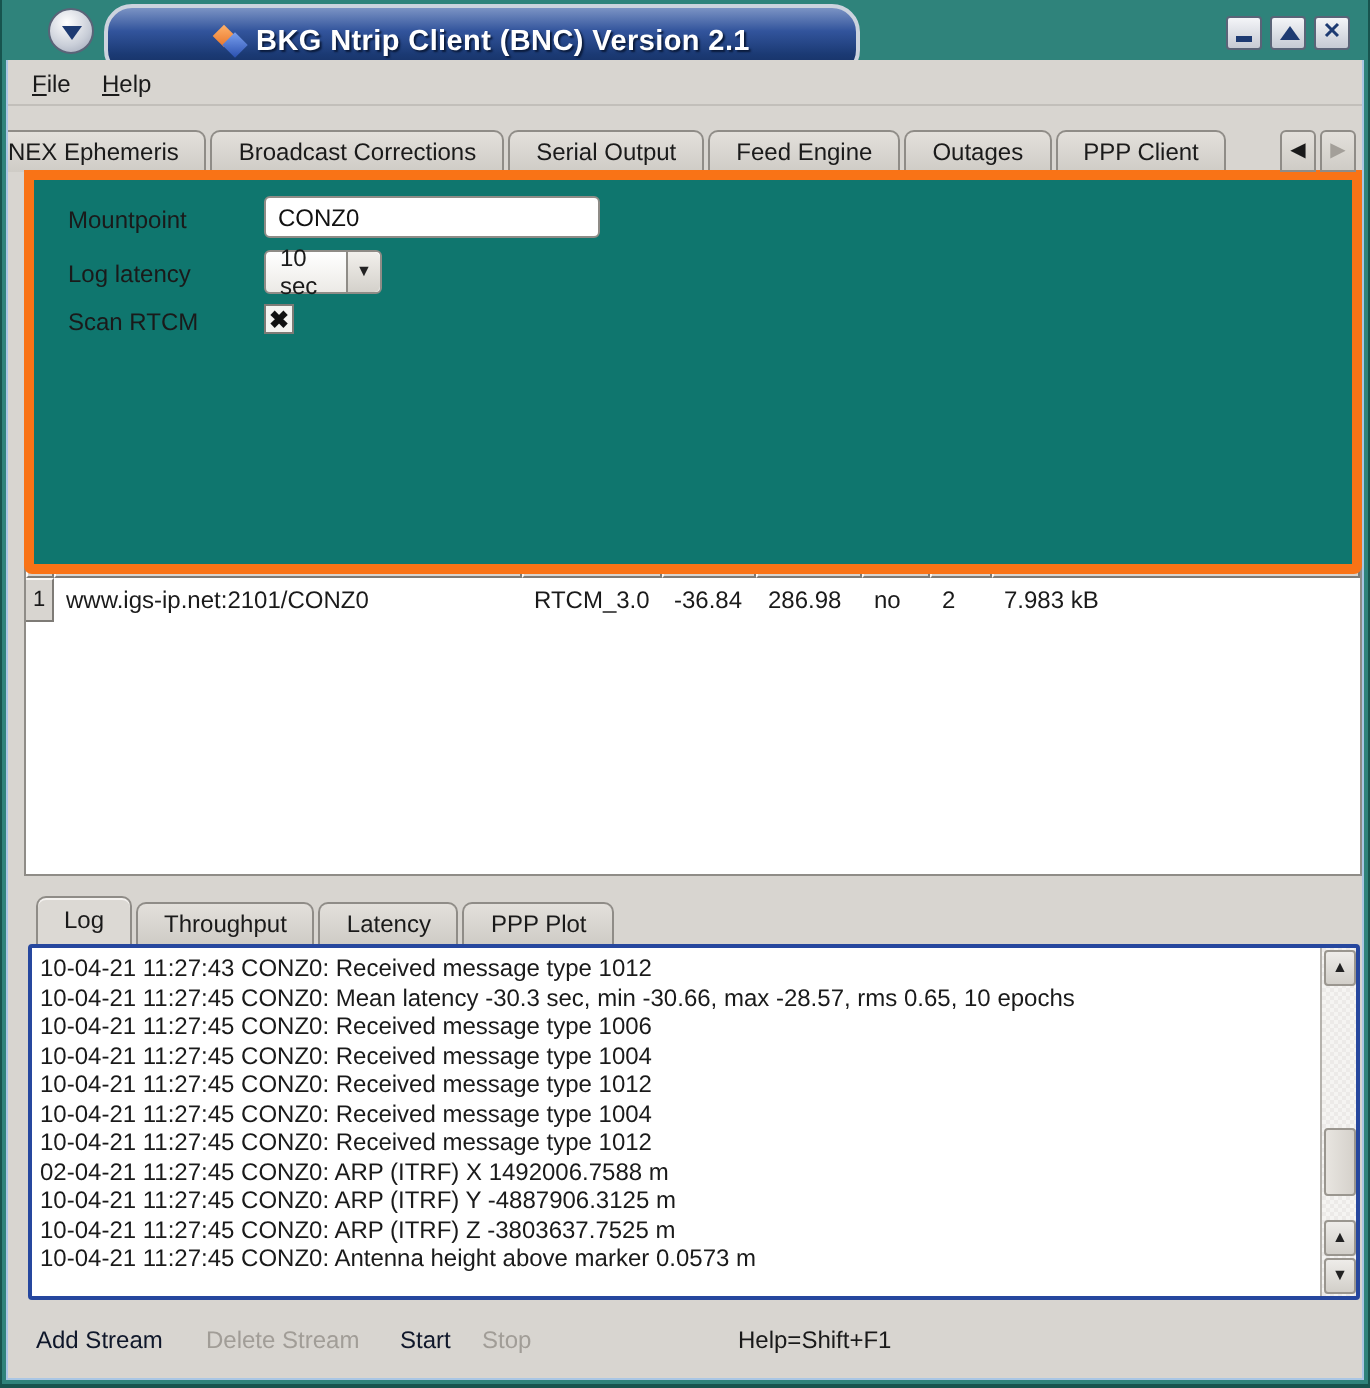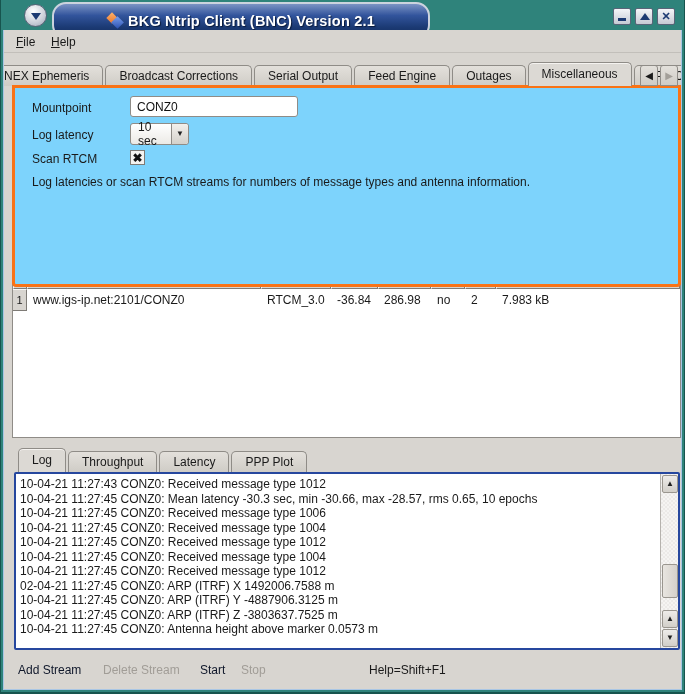--- a/index.html
+++ b/index.html
@@ -63,21 +63,21 @@
   }
   .tab-arrows { position:absolute; right:3px; bottom:0; display:flex; gap:2px; z-index:4; }
   .tab-arrow {
     width:18px; height:21px; border:1px solid #8f8c87; border-radius:3px 3px 0 0;
     background:linear-gradient(#e3e0db,#cfccc6); text-align:center; line-height:20px; font-size:10px; cursor:pointer;
   }
   .tab-arrow.disabled { color:#a39f99; }
   
   .panel {
     position:absolute; left:8px; top:55px; width:669px; height:202px;
-    border:3px solid #f97316; border-radius:0 0 4px 4px; background:#7dd3fc; z-index:2;
+    border:5px solid #f97316; border-radius:0 0 4px 4px; background:#0f766e; z-index:2;
   }
   .fld-label { position:absolute; left:17px; }
   .text-input {
     position:absolute; left:115px; width:168px; height:21px;
     border:1px solid #8f8c87; border-radius:3px; background:#ffffff;
     font-family:"Liberation Sans",sans-serif; font-size:12px; padding:0 6px; color:#111;
   }
   .combo {
     position:absolute; left:115px; width:59px; height:22px;
     border:1px solid #8f8c87; border-radius:3px; background:linear-gradient(#ffffff,#eceae6);
@@ -182,42 +182,40 @@
     <span class="menu-item" style="left:42px">Help</span>
   </div>
 
   <div class="tabbar">
     <div class="tabs-row">
       <div class="tab">NEX Ephemeris</div>
       <div class="tab">Broadcast Corrections</div>
       <div class="tab">Serial Output</div>
       <div class="tab">Feed Engine</div>
       <div class="tab">Outages</div>
-      <div class="tab active">Miscellaneous</div>
       <div class="tab">PPP Client</div>
     </div>
     <div class="tab-arrows">
       <div class="tab-arrow"><span>◀</span></div>
       <div class="tab-arrow disabled"><span>▶</span></div>
     </div>
   </div>
 
   <div class="panel">
     <span class="fld-label" style="top:13px">Mountpoint</span>
     <input class="text-input" style="top: 8px;" value="CONZ0">
     <span class="fld-label" style="top:40px">Log latency</span>
     <div class="combo" style="top:35px">
       <span class="combo-text">10 sec</span>
       <span class="combo-btn"><span>▼</span></span>
     </div>
     <span class="fld-label" style="top:64px">Scan RTCM</span>
     <div class="checkbox" style="top:62px">
       <span class="mark">✖</span>
     </div>
-    <span class="fld-label" style="top:87px; right:12px; white-space:normal;">Log latencies or scan RTCM streams for numbers of message types and antenna information.</span>
   </div>
 
   <div class="streams">
     <div class="thead">
       <div class="corner"></div>
       <div class="th w-mp">Streams:   resource loader / mountpoint</div>
       <div class="th w-dec">decoder</div>
       <div class="th w-lat">lat</div>
       <div class="th w-lon">long</div>
       <div class="th w-nmea">nmea</div>

